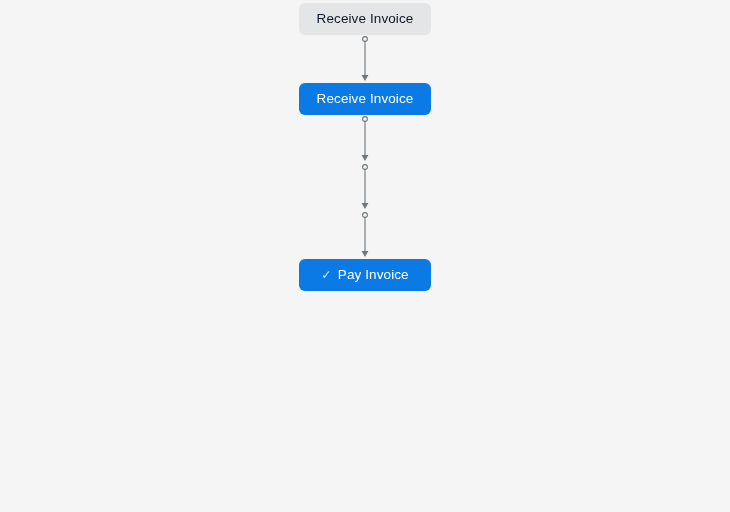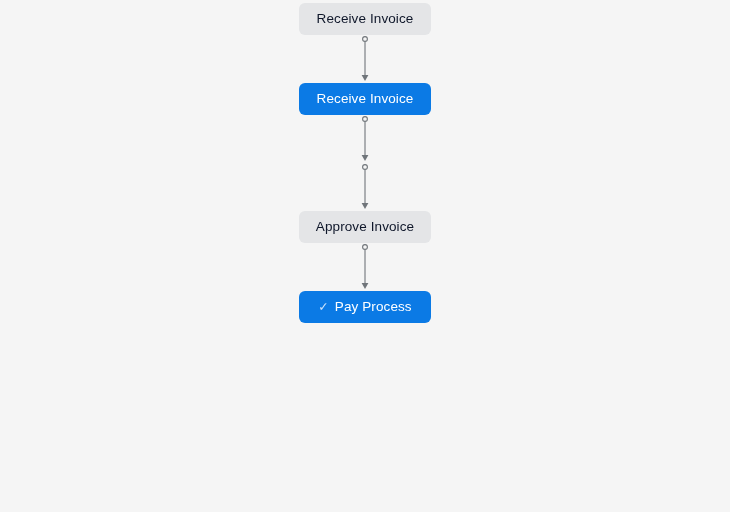--- a/index.html
+++ b/index.html
@@ -110,31 +110,28 @@
 
 
     <span class="connector">
       <svg width="14" height="48" viewBox="0 0 14 48" aria-hidden="true">
         <circle cx="7" cy="4" r="2.4" fill="none" stroke="#70757a" stroke-width="1.1"></circle>
         <line x1="7" y1="7" x2="7" y2="41" stroke="#70757a" stroke-width="1.1"></line>
         <path d="M7 46 L3.6 40 L10.4 40 Z" fill="#70757a"></path>
       </svg>
     </span>
 
-    <div class="node state-default">
-      <span class="node-label">Approve Invoice</span>
-    </div>
 
     <span class="connector">
       <svg width="14" height="48" viewBox="0 0 14 48" aria-hidden="true">
         <circle cx="7" cy="4" r="2.4" fill="none" stroke="#70757a" stroke-width="1.1"></circle>
         <line x1="7" y1="7" x2="7" y2="41" stroke="#70757a" stroke-width="1.1"></line>
         <path d="M7 46 L3.6 40 L10.4 40 Z" fill="#70757a"></path>
       </svg>
     </span>
 
     <div class="node state-active">
       <span class="node-check-icon">✓</span>
-      <span class="node-label">Pay Process</span>
+      <span class="node-label">Pay Invoice</span>
     </div>
 
   </div>
 </div>
 
 </body></html>

